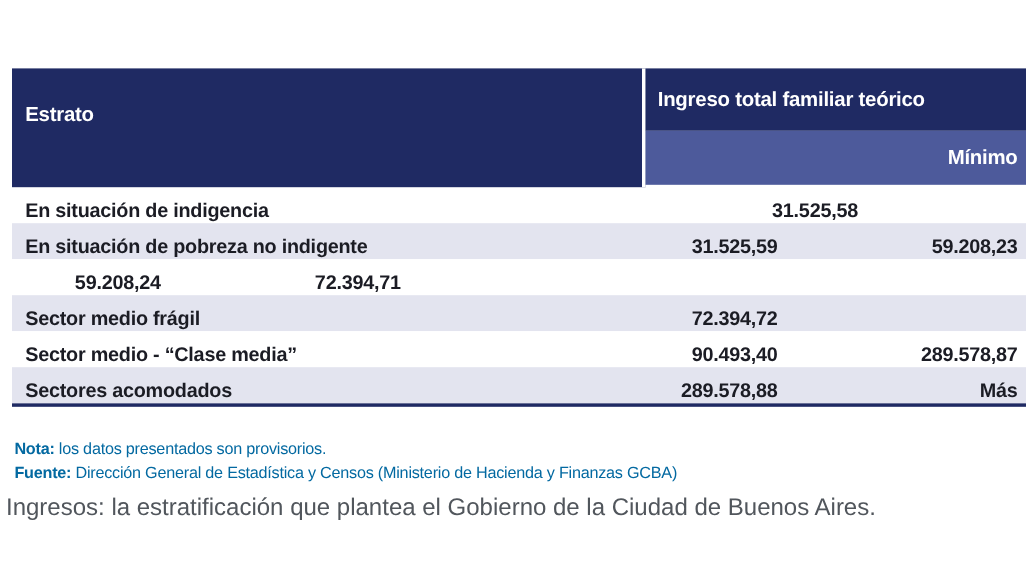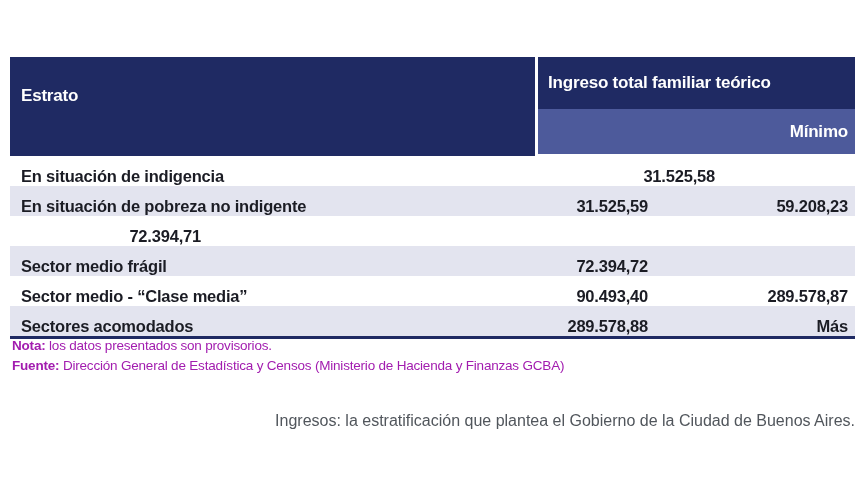--- a/index.html
+++ b/index.html
@@ -46,27 +46,27 @@
   .trow{
     display:flex;height:30px;align-items:flex-end;
     font-size:16.5px;font-weight:bold;color:var(--row-text);
     background:#ffffff;
   }
   .trow.alt{background:var(--stripe);}
   .cell-label{width:514px;padding-left:11px;}
   .cell-min{width:133px;text-align:right;padding-right:9px;}
   .cell-max{width:198px;text-align:right;padding-right:7px;}
   .notes{
-    position:absolute;left:12px;top:336px;
-    font-size:13.5px;color:#a21caf;line-height:20px;letter-spacing:-0.2px;
+    position:absolute;left:12px;top:364px;
+    font-size:13.5px;color:#0369a1;line-height:20px;letter-spacing:-0.2px;
   }
   .notes .lbl{font-weight:bold;}
   .caption{
     position:absolute;left:5px;top:412px;width:850px;
-    font-size:16px;color:var(--caption-gray);text-align:right;
+    font-size:20px;color:var(--caption-gray);
   }
 </style>
 </head>
 <body>
 
 <div class="figure-table">
   <div class="thead">
     <div class="estrato-cell">Estrato</div>
     <div class="head-right">
       <div class="ingreso-cell">Ingreso total familiar teórico</div>
@@ -80,20 +80,21 @@
     <div class="trow">
       <div class="cell-label">En situación de indigencia</div>
       <div class="cell-max">31.525,58</div>
     </div>
     <div class="trow alt">
       <div class="cell-label">En situación de pobreza no indigente</div>
       <div class="cell-min">31.525,59</div>
       <div class="cell-max">59.208,23</div>
     </div>
     <div class="trow">
+      <div class="cell-min">59.208,24</div>
       <div class="cell-max">72.394,71</div>
     </div>
     <div class="trow alt">
       <div class="cell-label">Sector medio frágil</div>
       <div class="cell-min">72.394,72</div>
     </div>
     <div class="trow">
       <div class="cell-label">Sector medio - “Clase media”</div>
       <div class="cell-min">90.493,40</div>
       <div class="cell-max">289.578,87</div>

